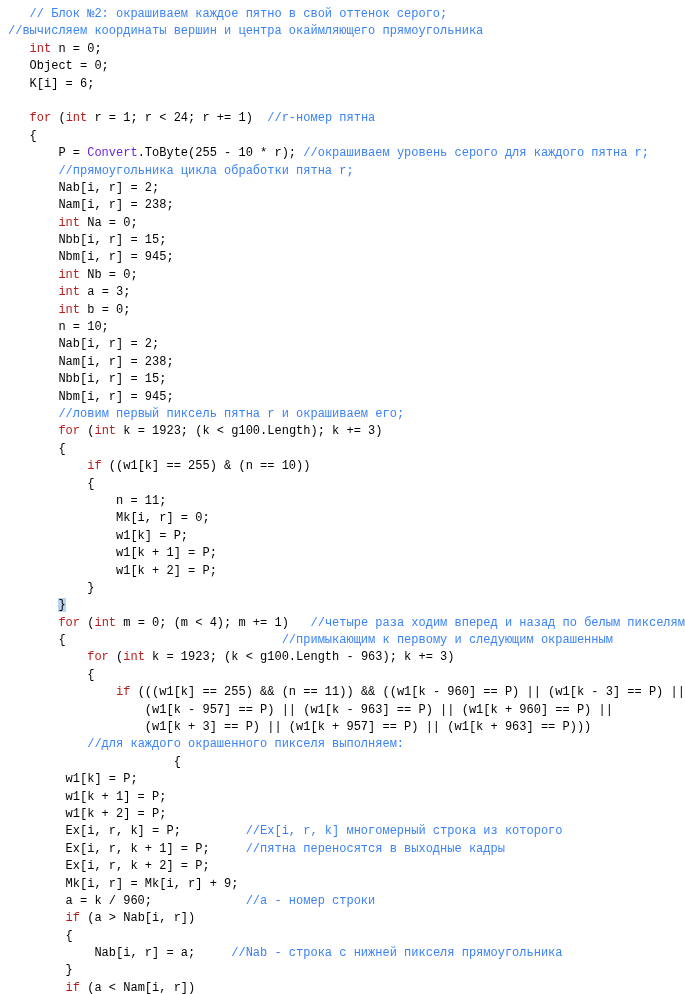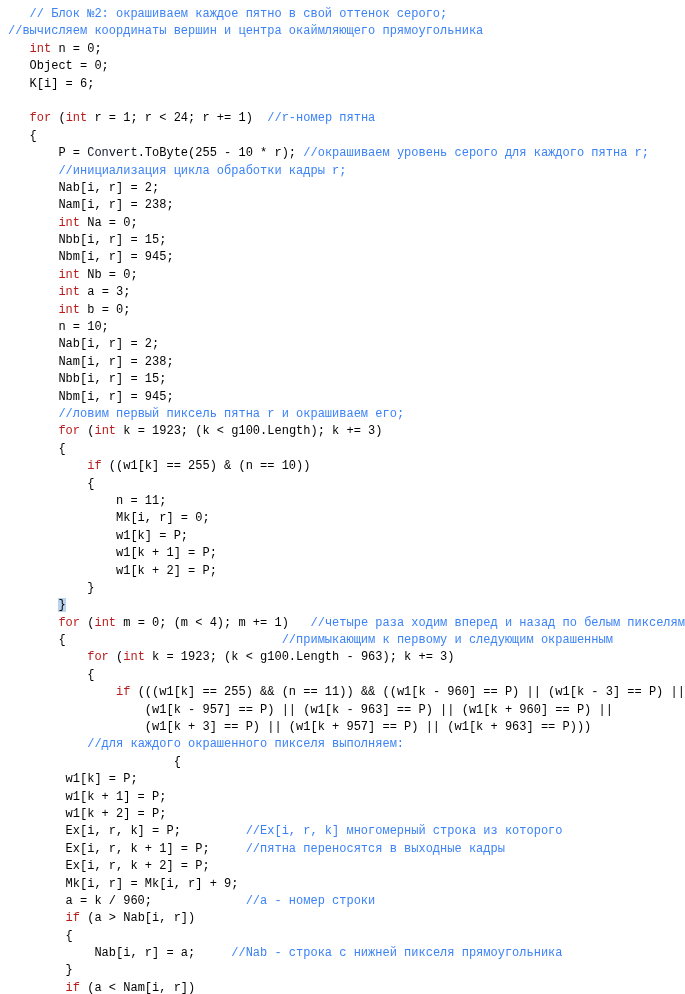--- a/index.html
+++ b/index.html
@@ -13,36 +13,36 @@
     width: 685px;
   }
   pre {
     margin: 0;
     padding: 6px 8px;
     white-space: pre;
     font-family: inherit;
   }
   .c  { color: #3b82f6; }   
   .k  { color: #b91c1c; }   
-  .t  { color: #0f172a; }   
+  .t  { color: #6d28d9; }   
   .sel { background: #b9d3ee; } 
 </style>
 </head>
 <body>
 
 <pre><span class="c">   // Блок №2: окрашиваем каждое пятно в свой оттенок серого;</span>
 <span class="c">//вычисляем координаты вершин и центра окаймляющего прямоугольника</span>
    <span class="k">int</span><span> n = 0;</span>
 <span>   Object = 0;</span>
 <span>   K[i] = 6;</span>
 <span></span>
    <span class="k">for</span><span> (</span><span class="k">int</span><span> r = 1; r &lt; 24; r += 1)  </span><span class="c">//r-номер пятна</span>
 <span>   {</span>
 <span>       P = </span><span class="t">Convert</span><span>.ToByte(255 - 10 * r); </span><span class="c">//окрашиваем уровень серого для каждого пятна r;</span>
-       <span class="c">//инициализация цикла обработки кадры r;</span>
+       <span class="c">//прямоугольника цикла обработки пятна r;</span>
 <span>       Nab[i, r] = 2;</span>
 <span>       Nam[i, r] = 238;</span>
        <span class="k">int</span><span> Na = 0;</span>
 <span>       Nbb[i, r] = 15;</span>
 <span>       Nbm[i, r] = 945;</span>
        <span class="k">int</span><span> Nb = 0;</span>
        <span class="k">int</span><span> a = 3;</span>
        <span class="k">int</span><span> b = 0;</span>
 <span>       n = 10;</span>
 <span>       Nab[i, r] = 2;</span>

